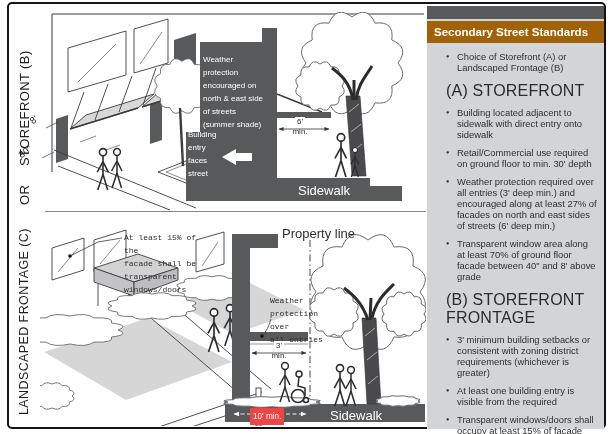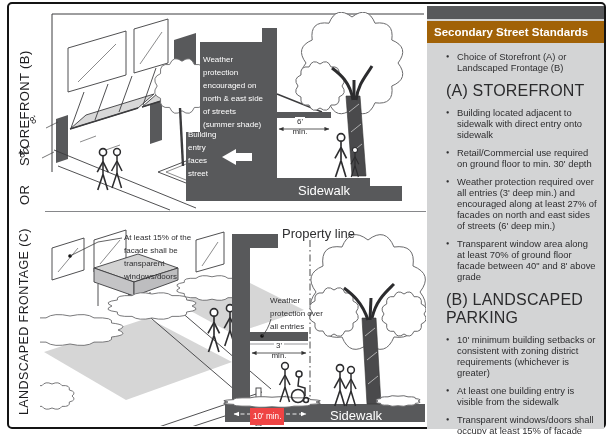--- a/index.html
+++ b/index.html
@@ -7,21 +7,21 @@
         font-family:"Liberation Sans",sans-serif;color:#2e2e30;}
   .frame{position:absolute;left:7px;top:2px;width:599px;height:427px;
          border:2px solid #141414;border-radius:5px;box-sizing:border-box;}
   
   .vlabel{position:absolute;writing-mode:vertical-rl;transform:rotate(180deg);
           display:flex;align-items:center;justify-content:center;
           font-size:13px;color:#1d1d1f;letter-spacing:.4px;}
   
   .cap{position:absolute;font-size:8px;line-height:13px;white-space:pre-line;}
   .cap.white{color:#fff;}
-  .cap.dark{color:#2e2e30;}
+  .cap.dark{color:#2e2e30;font-family:Liberation Mono, monospace;}
   .lbl{position:absolute;font-size:13px;color:#2e2e30;}
   .lbl.white{color:#fff;}
   .dim{position:absolute;text-align:center;font-size:8px;line-height:10px;color:#2e2e30;}
   .dim .bgw{background:#fff;padding:0 2px;}
   .rot{transform:rotate(-36deg);font-size:9.5px;position:absolute;color:#1d1d1f;}
   .band-dim{position:absolute;font-size:8.2px;color:#fff;background:#ef4444;padding:4px 3px;}
   svg{position:absolute;}
   .hline{position:absolute;height:1px;background:#86878a;}
   .hline2{position:absolute;height:1px;background:#b5b6b8;}
   
@@ -239,22 +239,22 @@
       <ul>
         <li>Choice of Storefront (A) or Landscaped Frontage (B)</li>
       </ul>
       <div class="sb-heading">(A) STOREFRONT</div>
       <ul>
         <li>Building located adjacent to sidewalk with direct entry onto sidewalk</li>
         <li>Retail/Commercial use required on ground floor to min. 30' depth</li>
         <li>Weather protection required over all entries (3' deep min.) and encouraged along at least 27% of facades on north and east sides of streets (6' deep min.)</li>
         <li>Transparent window area along at least 70% of ground floor facade between 40" and 8' above grade</li>
       </ul>
-      <div class="sb-heading">(B) LANDSCAPED PARKING</div>
+      <div class="sb-heading">(B) STOREFRONT FRONTAGE</div>
       <ul>
-        <li>10' minimum building setbacks or consistent with zoning district requirements (whichever is greater)</li>
-        <li>At least one building entry is visible from the sidewalk</li>
+        <li>3' minimum building setbacks or consistent with zoning district requirements (whichever is greater)</li>
+        <li>At least one building entry is visible from the required</li>
         <li>Transparent windows/doors shall occupy at least 15% of facade</li>
       </ul>
 
     </div>
   </div>
 </div>
 
 </body></html>

